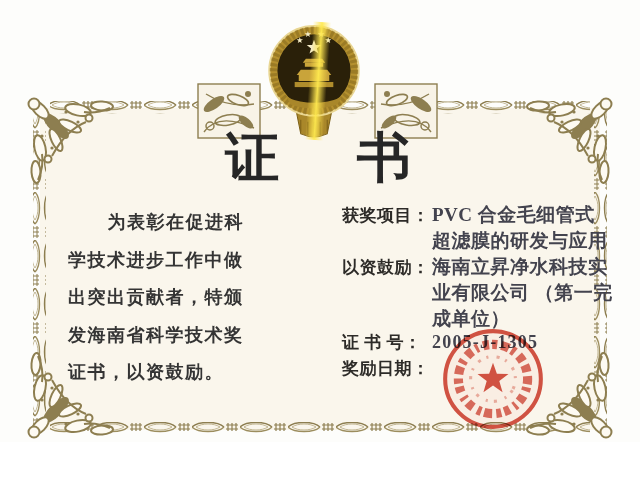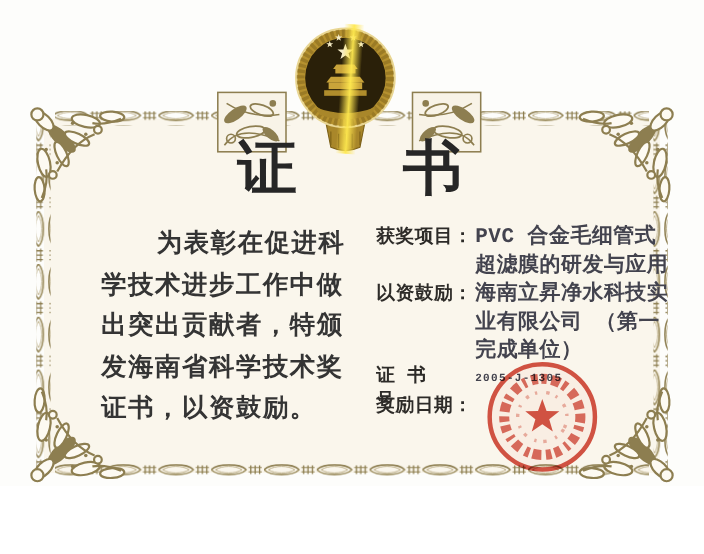--- a/index.html
+++ b/index.html
@@ -1,32 +1,32 @@
 <!DOCTYPE html>
 <html><head>
 <meta charset="utf-8">
 <style>
   html,body{margin:0;padding:0;background:#ffffff;}
   .stage{position:relative;width:640px;height:442px;background:#fdfdfb;overflow:hidden;
-         font-family:Liberation Mono, monospace;}
+         font-family:Liberation Serif, serif;}
   .frame{position:absolute;left:0;top:0;width:640px;height:504px;}
   .emblem{position:absolute;left:266px;top:20px;width:96px;height:122px;}
   .emblem svg{width:100%;height:100%;display:block;}
   .title{position:absolute;left:90px;top:126px;width:460px;margin:0;text-align:center;
          font-weight:700;font-size:54px;line-height:1.2;color:#262626;
          word-spacing:56px;letter-spacing:4px;}
-  .body-text{position:absolute;left:92px;top:204px;width:250px;margin:0;
-         font-weight:600;font-size:23px;line-height:37.5px;color:#343434;
+  .body-text{position:absolute;left:68px;top:204px;width:250px;margin:0;
+         font-weight:600;font-size:18px;line-height:37.5px;color:#343434;
          white-space:pre-line;text-indent:2.2em;letter-spacing:1.5px;}
   .row{position:absolute;left:342px;display:flex;align-items:baseline;}
   .lbl{flex:none;width:90px;font-weight:700;font-size:17px;color:#2d2b28;letter-spacing:0.5px;}
   .val{width:182px;font-weight:600;font-size:19px;line-height:26px;color:#43434e;letter-spacing:0.5px;}
   .r1{top:202px}.r2{top:254px}.r3{top:301px}.r4{top:329px}.r5{top:357px}
   .r3 .val{letter-spacing:3px}
-  .r4 .val,.r5 .val{font-size:10px;letter-spacing:1.2px}
+  .r4 .val,.r5 .val{font-size:18px;letter-spacing:1.2px}
   .seal{position:absolute;left:436px;top:326px;width:114px;height:106px;
         mix-blend-mode:multiply;opacity:.85;}
   .seal svg{width:100%;height:100%;display:block;}
 </style>
 </head>
 <body>
 
 <div class="stage">
 
   <svg class="frame" viewBox="0 0 640 504" aria-hidden="true">

